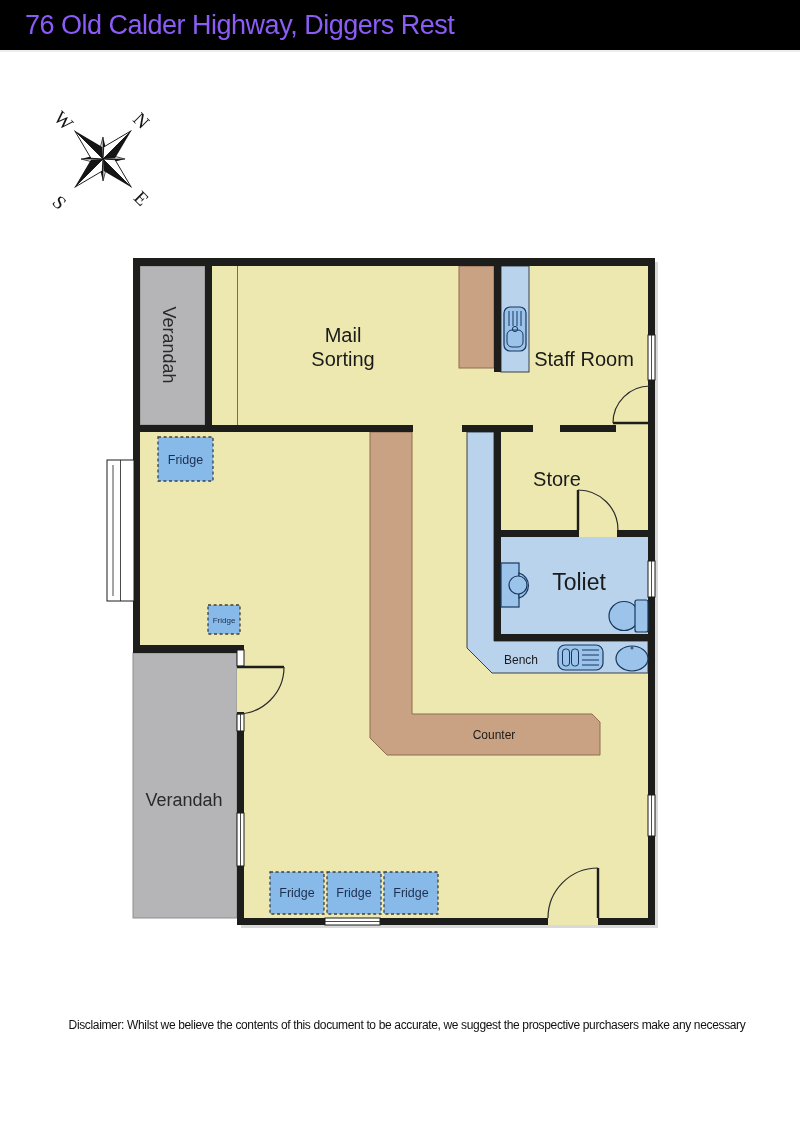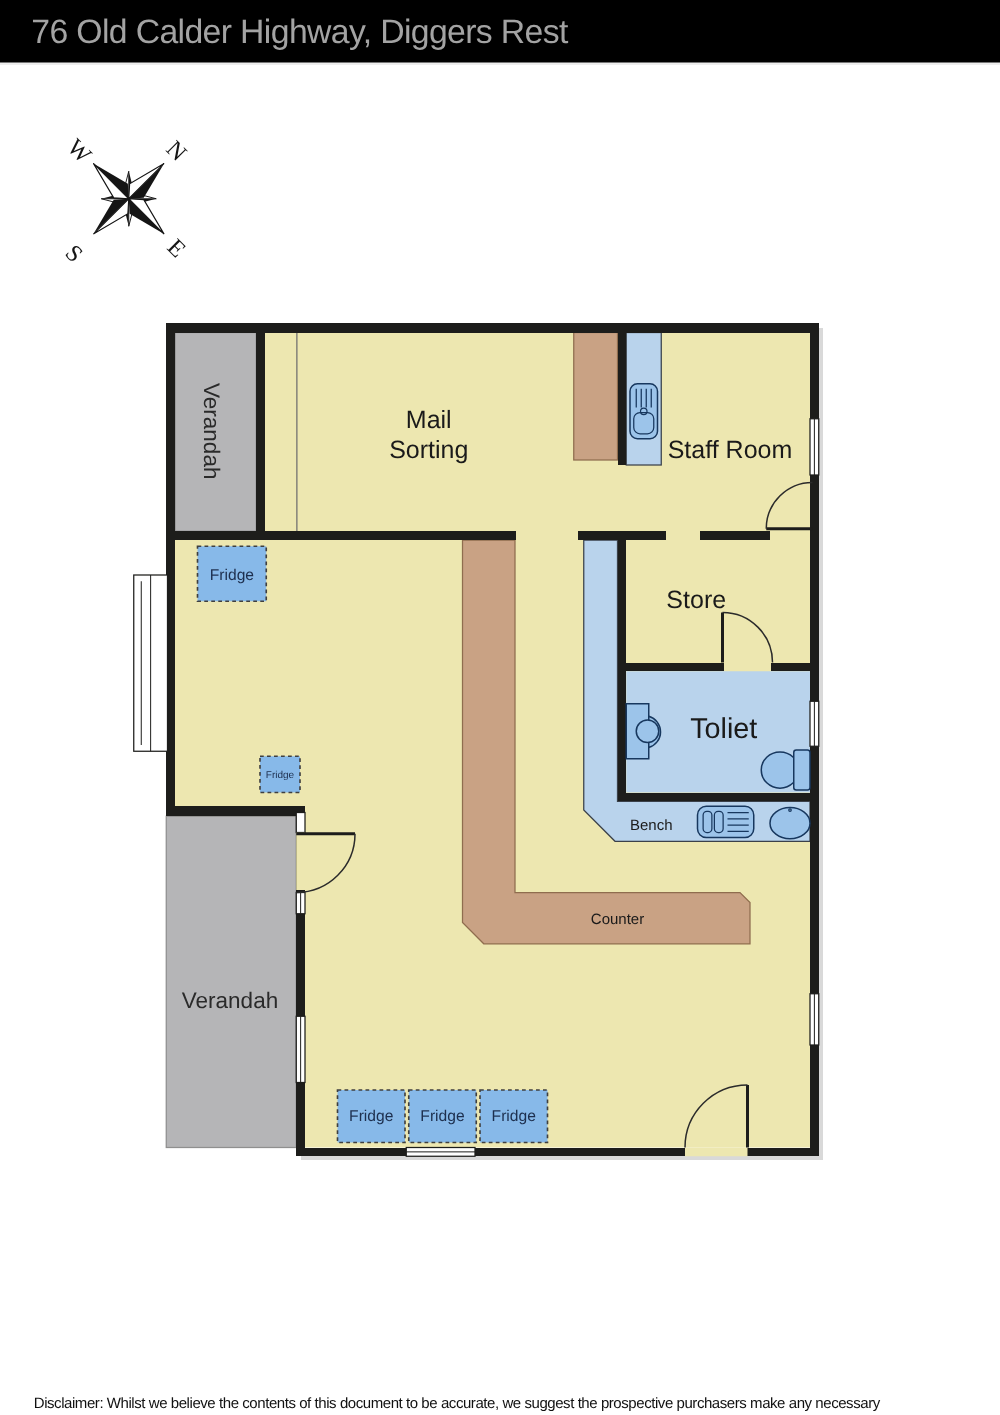--- a/index.html
+++ b/index.html
@@ -1,24 +1,24 @@
 <!DOCTYPE html>
 <html style="--floor: #EDE7B0; --verandah: #B5B5B7; --wall: #1D1D1B; --counter: #C9A284; --counter_border: #8F6D4E; --bench: #B9D3EC; --fridge: #87B9E9; --fixture: #9CC4EA; --fixture_border: #17375E;"><head>
 <meta charset="utf-8">
 <style>
   html,body{margin:0;padding:0;background:#fff;}
   .page{position:relative;width:800px;height:1132px;background:#fff;overflow:hidden;
         font-family:"Liberation Sans",sans-serif;}
   .header{position:absolute;left:0;top:0;width:800px;height:50px;background:#000;
           border-bottom:2px solid #ededed;}
-  .header .title{position:absolute;left:25px;top:0;line-height:50px;color:#a3a3a3;
+  .header .title{position:absolute;left:25px;top:0;line-height:50px;color:#8b5cf6;
           font-size:27px;letter-spacing:-0.5px;font-weight:400;white-space:nowrap;}
   .plan-svg{position:absolute;left:0;top:0;}
-  .disclaimer{position:absolute;left:27px;top:1113px;width:760px;color:#111;
-          font-size:12px;letter-spacing:-0.35px;line-height:19px;text-align:left;}
+  .disclaimer{position:absolute;left:27px;top:1016px;width:760px;color:#111;
+          font-size:12px;letter-spacing:-0.35px;line-height:19px;text-align:center;}
   
   .floor{fill:var(--floor,#EDE7B0);}
   .verandah{fill:var(--verandah,#B5B5B7);stroke:#8f8f8f;stroke-width:1;}
   .wall{fill:var(--wall,#1D1D1B);}
   .thinline{stroke:#6e6e6e;stroke-width:1;fill:none;}
   .counterFill{fill:var(--counter,#C9A284);stroke:var(--counter_border,#8F6D4E);stroke-width:1;}
   .benchFill{fill:var(--bench,#B9D3EC);stroke:#3a4049;stroke-width:1;}
   .roomBlue{fill:var(--bench,#B9D3EC);}
   .fridgeFill{fill:var(--fridge,#87B9E9);stroke:#3f3f3f;stroke-width:1.3;stroke-dasharray:3,2.6;}
   .fixture{fill:var(--fixture,#9CC4EA);stroke:var(--fixture_border,#17375E);stroke-width:1.2;}

